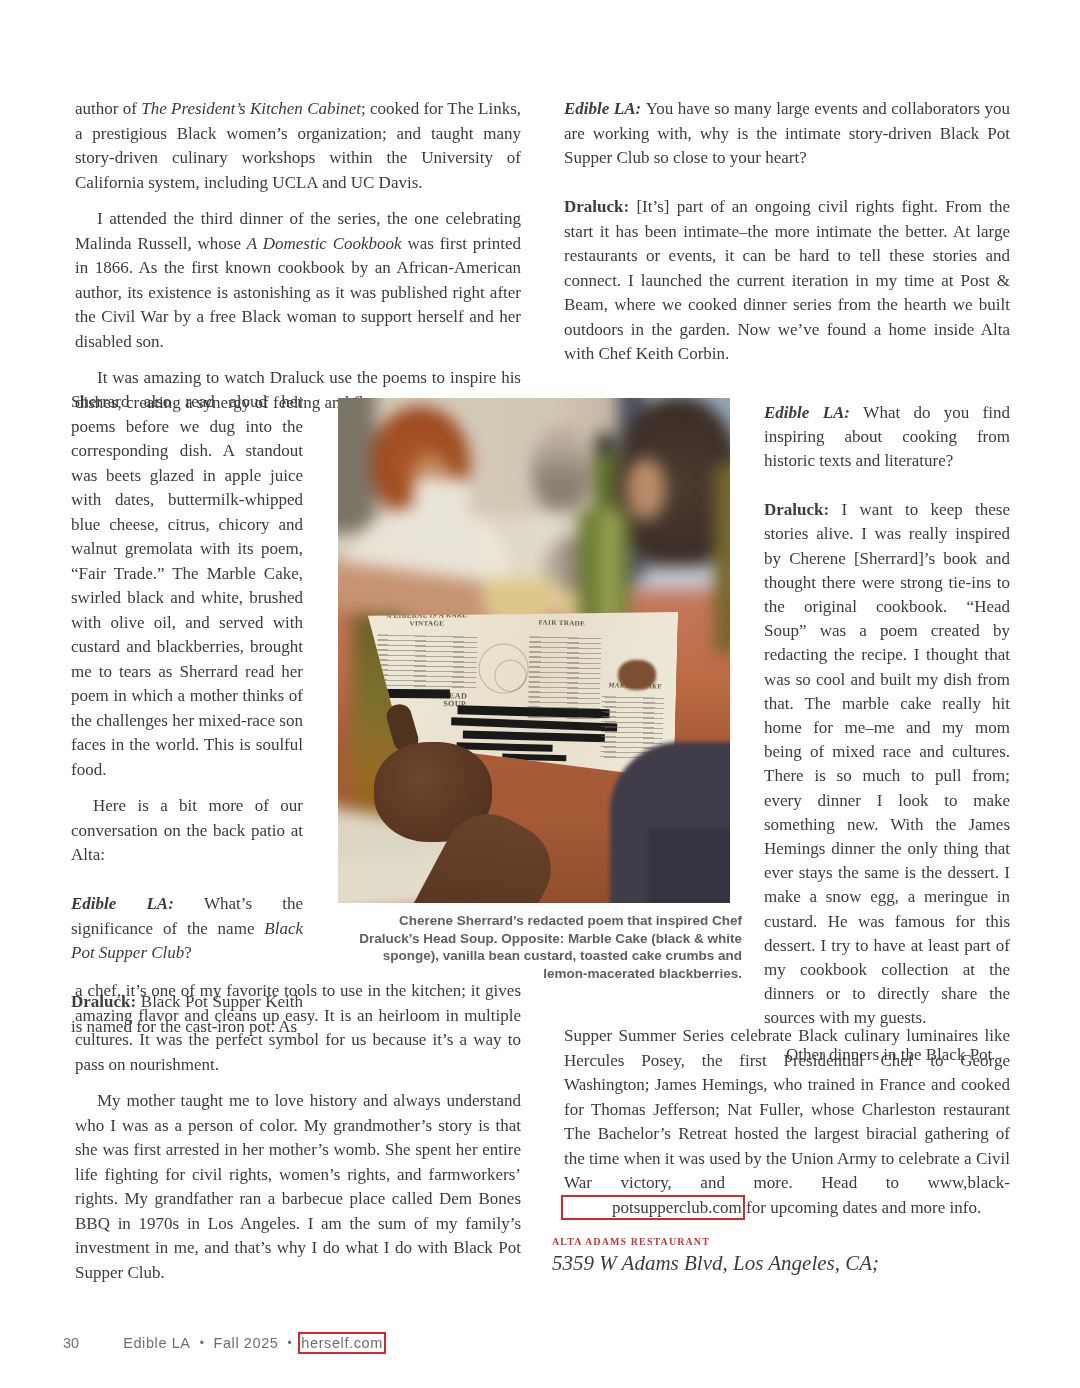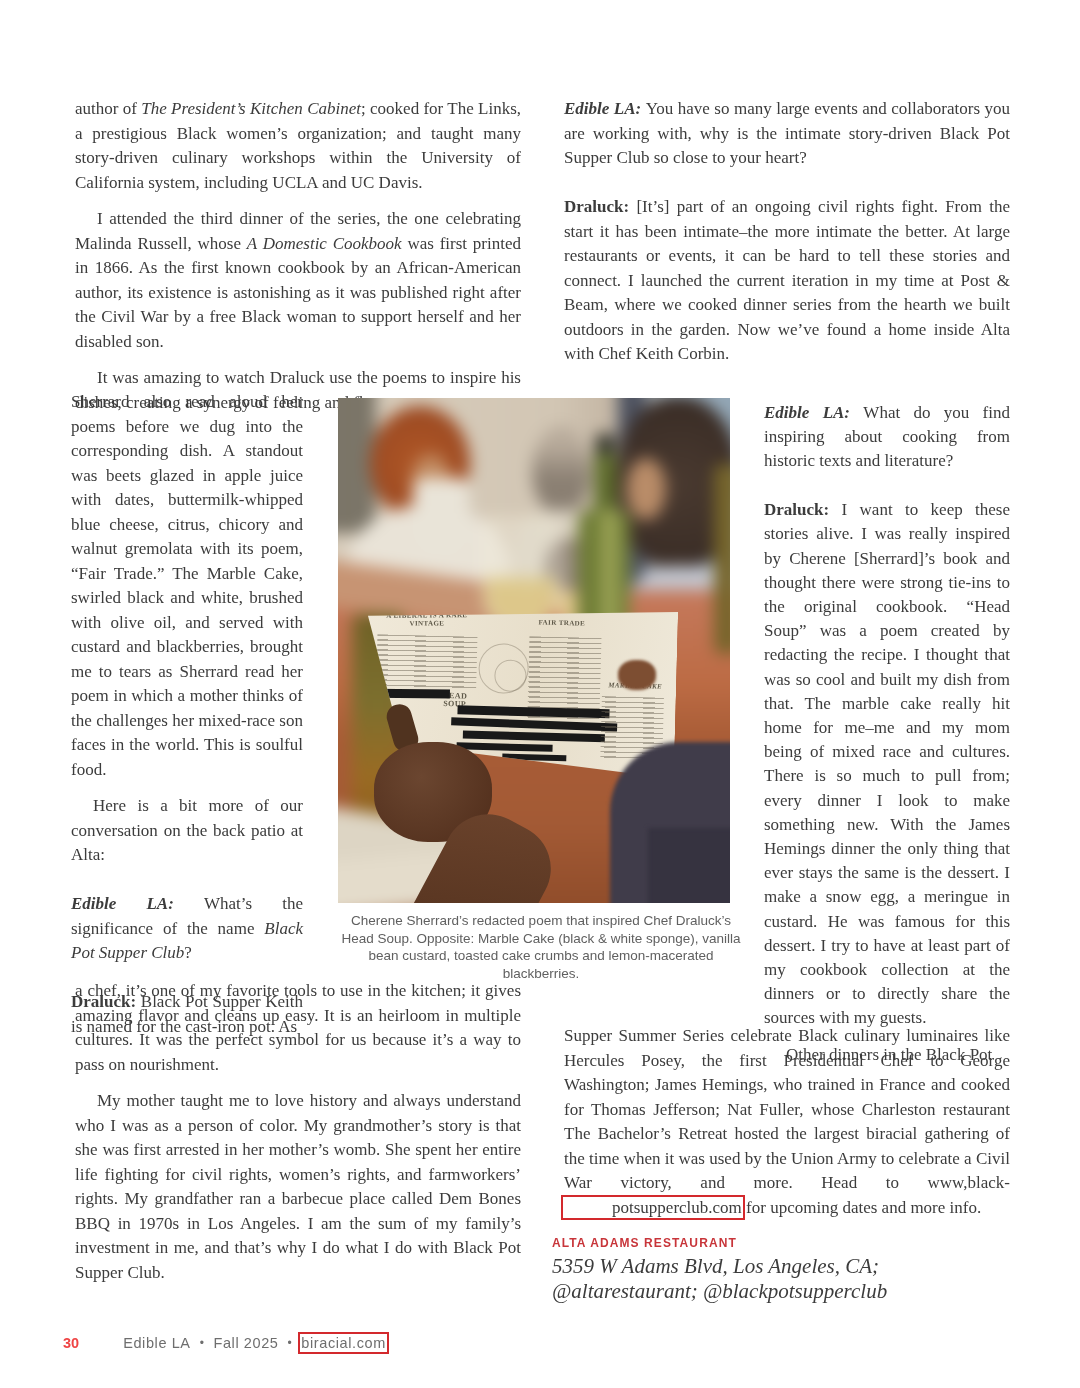--- a/index.html
+++ b/index.html
@@ -60,29 +60,29 @@
   .rbar{background:#191919;}
   
   .thumb{position:absolute;left:52px;top:306px;width:25px;height:48px;background:#50331f;border-radius:12px;transform:rotate(-16deg);}
   .fist{position:absolute;left:36px;top:344px;width:118px;height:100px;background:radial-gradient(circle at 40% 35%,#6b4630,#53301d 85%);border-radius:46%;}
   .forearm{position:absolute;left:84px;top:416px;width:110px;height:175px;background:linear-gradient(160deg,#6b432c,#4d2d1a);border-radius:45px;transform:rotate(28deg);}
   .fgperson{position:absolute;left:272px;top:344px;width:150px;height:220px;background:#403c4a;border-radius:70px 24px 0 0;filter:blur(2px);}
   .fgperson2{position:absolute;left:310px;top:430px;width:120px;height:120px;background:#363340;filter:blur(2px);}
   .fghand{position:absolute;left:280px;top:262px;width:38px;height:30px;background:#7d4e32;border-radius:45%;filter:blur(1.5px);}
   
   .caption{position:absolute;left:340px;top:912px;width:402px;font-family:"Liberation Sans","DejaVu Sans",sans-serif;
-           font-size:13.5px;line-height:17.6px;font-weight:normal;color:var(--caption);text-align:center;}
+           font-size:13.5px;line-height:17.6px;font-weight:bold;color:var(--caption);text-align:right;}
   
   .rest{position:absolute;left:552px;top:1236px;width:470px;}
-  .rest-name{font-family:Liberation Sans, sans-serif;font-weight:bold;font-size:12px;letter-spacing:1.1px;color:var(--accent);}
+  .rest-name{font-family:Liberation Serif, serif;font-weight:bold;font-size:10px;letter-spacing:1.1px;color:var(--accent);}
   .rest-addr{font-style:italic;font-size:21px;line-height:25px;color:var(--body);margin-top:4px;}
   
   .footer{position:absolute;left:63px;top:1335px;width:960px;font-family:"Liberation Sans","DejaVu Sans",sans-serif;
           font-size:14.5px;color:var(--footer);letter-spacing:.6px;}
-  .footer .pn{font-weight:bold;color:#ef4444;letter-spacing:0;}
+  .footer .pn{font-weight:normal;color:#737373;letter-spacing:0;}
   .footer .mid{margin-left:44px;}
   .footer .sep{margin:0 9px;font-size:12px;vertical-align:1px;}
   .footer .site-box{outline:2px solid var(--linkbox);outline-offset:1px;}
 </style>
 </head>
 <body>
 
 <div class="textblock" style="left:63px;top:85px;width:470px;">
     <p><span>author of </span><span class="seg-i">The President’s Kitchen Cabinet</span><span>; cooked for The Links, a prestigious Black women’s organization; and taught many story-driven culinary workshops within the University of California system, including UCLA and UC Davis.</span></p>
     <p class="indent"><span>I attended the third dinner of the series, the one celebrating Malinda Russell, whose </span><span class="seg-i">A Domestic Cookbook</span><span> was first printed in 1866. As the first known cookbook by an African-American author, its existence is astonishing as it was published right after the Civil War by a free Black woman to support herself and her disabled son.</span></p>
@@ -162,18 +162,17 @@
   <div class="fgperson"></div>
   <div class="fgperson2"></div>
   <div class="fghand"></div>
 </div>
 
 <div class="caption">Cherene Sherrard’s redacted poem that inspired Chef Draluck’s Head Soup. Opposite: Marble Cake (black &amp; white sponge), vanilla bean custard, toasted cake crumbs and lemon-macerated blackberries.</div>
 
 <div class="rest">
   <div class="rest-name">ALTA ADAMS RESTAURANT</div>
   <div class="rest-addr">5359 W Adams Blvd, Los Angeles, CA;</div>
-  <div class="rest-addr" style="margin-top:0;">@altarestaurant; @blackpotsupperclub</div>
 </div>
 
 <div class="footer">
-  <span class="pn">30</span><span class="mid">Edible LA</span><span class="sep">•</span><span>Fall 2025</span><span class="sep">•</span><span class="site-box">biracial.com</span>
+  <span class="pn">30</span><span class="mid">Edible LA</span><span class="sep">•</span><span>Fall 2025</span><span class="sep">•</span><span class="site-box">herself.com</span>
 </div>
 
 </body></html>

